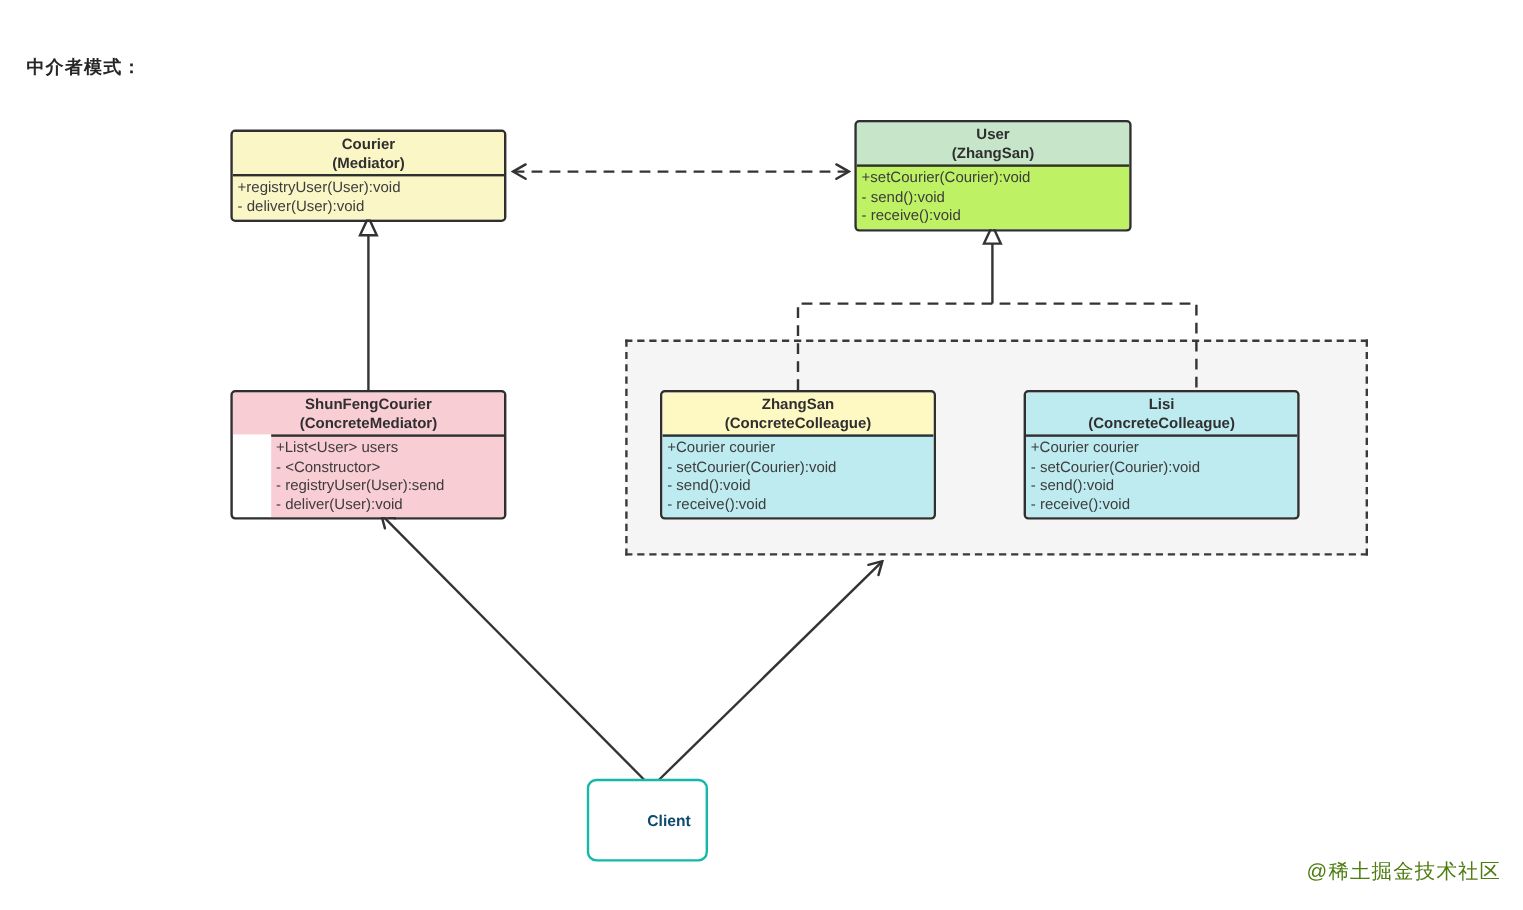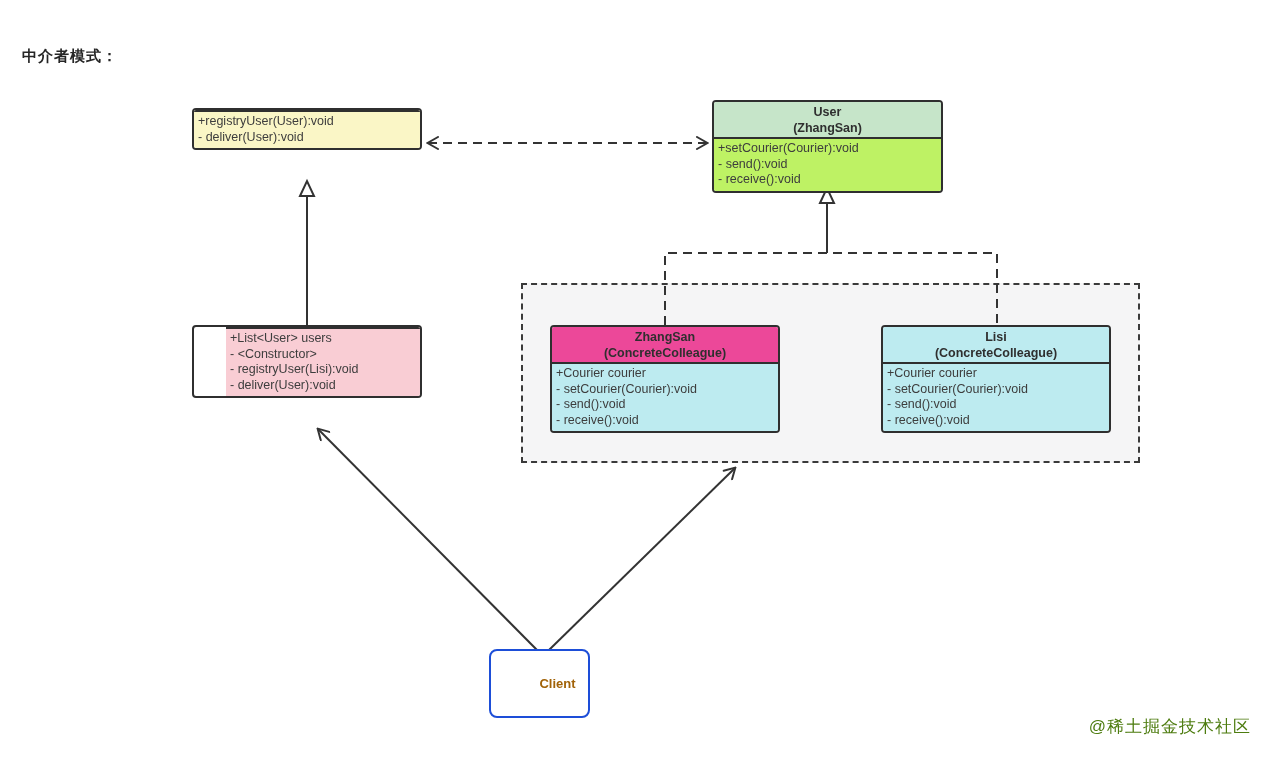--- a/index.html
+++ b/index.html
@@ -32,23 +32,23 @@
   }
   .uml-members {
     border-top: 2px solid #2f2f2f; padding: 2px 4px 3px 4px;
   }
   .uml-member {
     font-size: 12.5px; color: #3d3d3d; line-height: 15.5px; white-space: nowrap;
   }
 
   .client-box {
     position: absolute; left: 489px; top: 649px; width: 101px; height: 69px;
-    border: 2px solid #1d4ed8; border-radius: 8px; background: #ffffff; z-index: 3;
+    border: 2px solid #14b8a6; border-radius: 8px; background: #ffffff; z-index: 3;
     display: flex; align-items: center; justify-content: center;
-    font-size: 13px; font-weight: bold; color: #a16207; padding-left: 36px;
+    font-size: 13px; font-weight: bold; color: #0c4a6e; padding-left: 36px;
   }
 
   svg.connectors { position: absolute; inset: 0; z-index: 2; pointer-events: none; }
 
   .watermark {
     position: absolute; right: 18px; bottom: 20px;
     font-size: 17px; color: #4d7c0f; letter-spacing: 1px; z-index: 4;
   }
 </style>
 </head>
@@ -83,61 +83,69 @@
     <path d="M665,325 L665,253 L997,253 L997,325" fill="none" stroke="#333333" stroke-width="2" stroke-dasharray="9,6"></path>
 
     
     <line x1="537" y1="650" x2="318" y2="429" stroke="#333333" stroke-width="2" marker-end="url(#vee)"></line>
 
     
     <line x1="549" y1="650" x2="735" y2="468" stroke="#333333" stroke-width="2" marker-end="url(#vee)"></line>
   </svg>
 
   <div class="uml-class" style="left:192px; top:108px; width:230px;">
+    <div class="uml-header" style="background: rgb(250, 246, 198);">
+      <div class="uml-name">Courier</div>
+      <div class="uml-stereotype">(Mediator)</div>
+    </div>
     <div class="uml-members" style="background: rgb(250, 246, 198);">
       <div class="uml-member">+registryUser(User):void</div>
       <div class="uml-member">- deliver(User):void</div>
     </div>
   </div>
 
   <div class="uml-class" style="left:712px; top:100px; width:231px;">
     <div class="uml-header" style="background: rgb(198, 229, 201);">
       <div class="uml-name">User</div>
       <div class="uml-stereotype">(ZhangSan)</div>
     </div>
     <div class="uml-members" style="background: #bef264;">
       <div class="uml-member">+setCourier(Courier):void</div>
       <div class="uml-member">- send():void</div>
       <div class="uml-member">- receive():void</div>
     </div>
   </div>
 
   <div class="uml-class" style="left:192px; top:325px; width:230px;">
+    <div class="uml-header" style="background: rgb(249, 205, 212);">
+      <div class="uml-name">ShunFengCourier</div>
+      <div class="uml-stereotype">(ConcreteMediator)</div>
+    </div>
     <div class="uml-members" style="background: rgb(249, 205, 212); margin-left: 32px;">
       <div class="uml-member">+List&lt;User&gt; users</div>
       <div class="uml-member">- &lt;Constructor&gt;</div>
-      <div class="uml-member">- registryUser(Lisi):void</div>
+      <div class="uml-member">- registryUser(User):send</div>
       <div class="uml-member">- deliver(User):void</div>
     </div>
   </div>
 
   <div class="uml-class" style="left:550px; top:325px; width:230px;">
-    <div class="uml-header" style="background: #ec4899;">
+    <div class="uml-header" style="background: #fef9c3;">
       <div class="uml-name">ZhangSan</div>
       <div class="uml-stereotype">(ConcreteColleague)</div>
     </div>
     <div class="uml-members" style="background: rgb(189, 235, 240);">
       <div class="uml-member">+Courier courier</div>
       <div class="uml-member">- setCourier(Courier):void</div>
       <div class="uml-member">- send():void</div>
       <div class="uml-member">- receive():void</div>
     </div>
   </div>
 
-  <div class="uml-class" style="left:881px; top:325px; width:230px;">
+  <div class="uml-class" style="left:853px; top:325px; width:230px;">
     <div class="uml-header" style="background: rgb(189, 235, 240);">
       <div class="uml-name">Lisi</div>
       <div class="uml-stereotype">(ConcreteColleague)</div>
     </div>
     <div class="uml-members" style="background: rgb(189, 235, 240);">
       <div class="uml-member">+Courier courier</div>
       <div class="uml-member">- setCourier(Courier):void</div>
       <div class="uml-member">- send():void</div>
       <div class="uml-member">- receive():void</div>
     </div>

